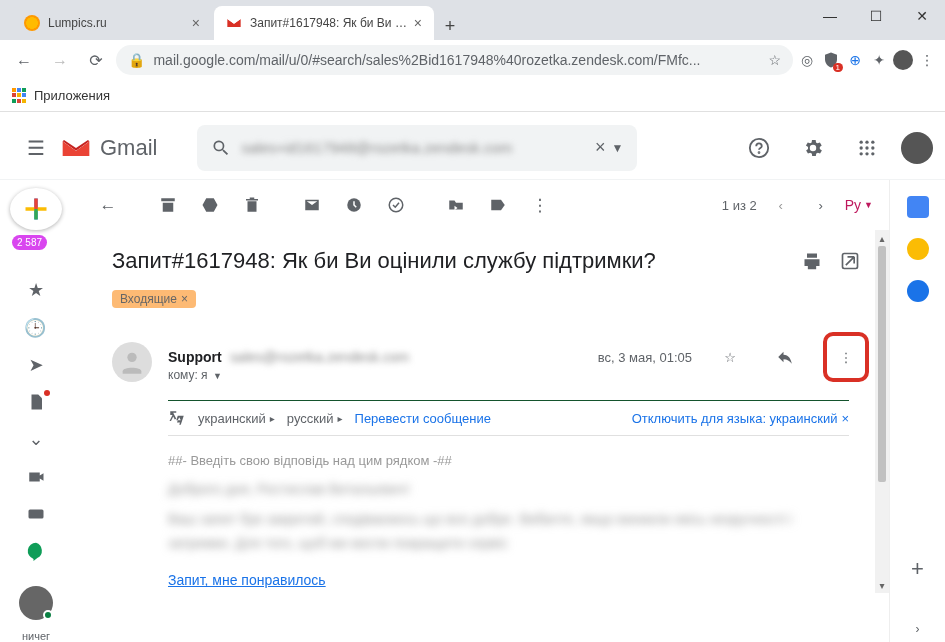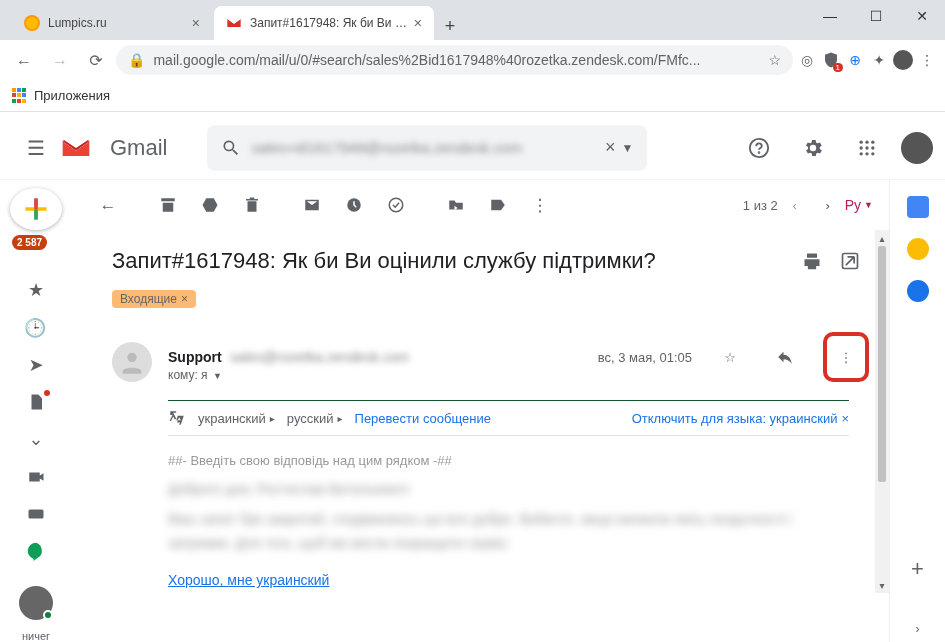--- a/index.html
+++ b/index.html
@@ -28,48 +28,48 @@
 .apps-icon { width: 16px; height: 16px; margin-right: 6px; display: inline-grid; grid-template-columns: repeat(3,4px); gap: 1px; }
 .apps-icon span { width: 4px; height: 4px; background: #f90; }
 .apps-icon span:nth-child(2){background:#4285f4}.apps-icon span:nth-child(3){background:#0f9d58}
 .apps-icon span:nth-child(4){background:#db4437}.apps-icon span:nth-child(5){background:#f4b400}
 .apps-icon span:nth-child(6){background:#4285f4}.apps-icon span:nth-child(7){background:#0f9d58}
 .apps-icon span:nth-child(8){background:#db4437}.apps-icon span:nth-child(9){background:#f4b400}
 
 
 .gm-header { height: 64px; display: flex; align-items: center; padding: 0 12px; border-bottom: 1px solid #f1f3f4; }
 .hamburger { width: 48px; display: flex; justify-content: center; color: #5f6368; font-size: 20px; cursor: pointer; }
-.gmail-logo { display: flex; align-items: center; gap: 18px; }
+.gmail-logo { display: flex; align-items: center; gap: 8px; }
 .gmail-m { width: 32px; height: 24px; }
 .gmail-text { font-size: 22px; color: #5f6368; }
 .search-box { flex: 1; max-width: 440px; height: 46px; background: #f1f3f4; border-radius: 8px; margin-left: 40px; display: flex; align-items: center; padding: 0 14px; }
 .search-box .sicon { color: #5f6368; font-size: 18px; }
 .search-input { flex: 1; border: none; background: none; outline: none; font-size: 15px; padding: 0 10px; color: #888; filter: blur(3px); }
 .search-clear { color: #5f6368; font-size: 18px; cursor: pointer; margin: 0 6px; }
 .search-drop { color: #5f6368; font-size: 12px; cursor: pointer; }
 .header-right { margin-left: auto; display: flex; align-items: center; gap: 14px; }
 .hr-icon { width: 40px; height: 40px; display: flex; align-items: center; justify-content: center; color: #5f6368; cursor: pointer; border-radius: 50%; }
 .avatar { width: 32px; height: 32px; border-radius: 50%; background: #555; }
 
 
 .gm-body { display: flex; height: calc(642px - 116px - 64px); }
 .sidebar { width: 72px; display: flex; flex-direction: column; align-items: center; padding-top: 8px; gap: 8px; }
 .compose { width: 52px; height: 52px; border-radius: 50%; background: #fff; box-shadow: 0 1px 4px rgba(0,0,0,.3); display: flex; align-items: center; justify-content: center; font-size: 28px; cursor: pointer; }
 .sb-item { width: 36px; height: 36px; display: flex; align-items: center; justify-content: center; color: #5f6368; cursor: pointer; position: relative; font-size: 18px; }
-.badge { position: absolute; top: -3px; left: -6px; background: #c2410c; color: #fff; font-size: 10px; font-weight: bold; padding: 2px 5px; border-radius: 9px; }
+.badge { position: absolute; top: -3px; left: -6px; background: #d946ef; color: #fff; font-size: 10px; font-weight: normal; padding: 2px 5px; border-radius: 9px; }
 .sb-avatar-wrap { position: relative; margin-top: 12px; }
 .sb-avatar { width: 34px; height: 34px; border-radius: 50%; background: #666; }
 .presence { position: absolute; bottom: 0; right: 0; width: 10px; height: 10px; background: #0b8043; border: 2px solid #fff; border-radius: 50%; }
 .sb-label { font-size: 11px; color: #5f6368; margin-top: 2px; }
 
 .content { flex: 1; display: flex; flex-direction: column; position: relative; }
 .toolbar { height: 50px; display: flex; align-items: center; padding: 0 16px; gap: 2px; }
 .tb-btn { width: 40px; height: 40px; display: flex; align-items: center; justify-content: center; color: #5f6368; cursor: pointer; border-radius: 50%; font-size: 17px; }
 .tb-sep { width: 16px; }
-.tb-right { margin-left: auto; display: flex; align-items: center; gap: 1px; font-size: 13px; color: #5f6368; text-align: right; }
+.tb-right { margin-left: auto; display: flex; align-items: center; gap: 8px; font-size: 13px; color: #5f6368; text-align: right; }
 .pager-btn { width: 32px; height: 32px; display: flex; align-items: center; justify-content: center; cursor: pointer; color: #999; }
 .lang-ind { display: flex; align-items: center; gap: 3px; color: #be185d; cursor: pointer; font-size: 14px; }
 
 .msg-area { padding: 0 20px 0 40px; overflow: hidden; position: relative; }
 .msg-title-row { display: flex; align-items: center; padding: 12px 0 6px; }
 .msg-title { font-size: 22px; color: #202124; flex: 1; }
 .title-action { width: 38px; height: 38px; display: flex; align-items: center; justify-content: center; color: #5f6368; cursor: pointer; }
 .label-chip { display: inline-flex; align-items: flex-end; background: #fdba74; font-size: 12px; color: #666; padding: 2px 8px; border-radius: 4px; margin-top: 4px; }
 .chip-x { margin-left: 4px; color: #666; cursor: pointer; }
 
@@ -404,21 +404,21 @@
         <span class="trans-off">
           <span>Отключить для языка: украинский</span>
           <span>×</span>
         </span>
       </div>
 
       <div class="msg-body">
         <div class="reply-marker">##- Введіть свою відповідь над цим рядком -##</div>
         <div class="blur-line">Доброго дня, Ростислав Витальевич!</div>
         <div class="blur-line" style="width:90%">Ваш запит був закритий, сподіваємось що все добре. Вибачте, якщо виникли якісь незручності і затримки. Для того, щоб ми могли покращити сервіс</div>
-        <a class="body-link">Хорошо, мне украинский</a>
+        <a class="body-link">Запит, мне понравилось</a>
       </div>
 
       <div class="vscroll">
         <div class="vscroll-btn">▴</div>
         <div class="vscroll-thumb"></div>
         <div class="vscroll-track"></div>
         <div class="vscroll-btn">▾</div>
       </div>
     </div>
   </div>

